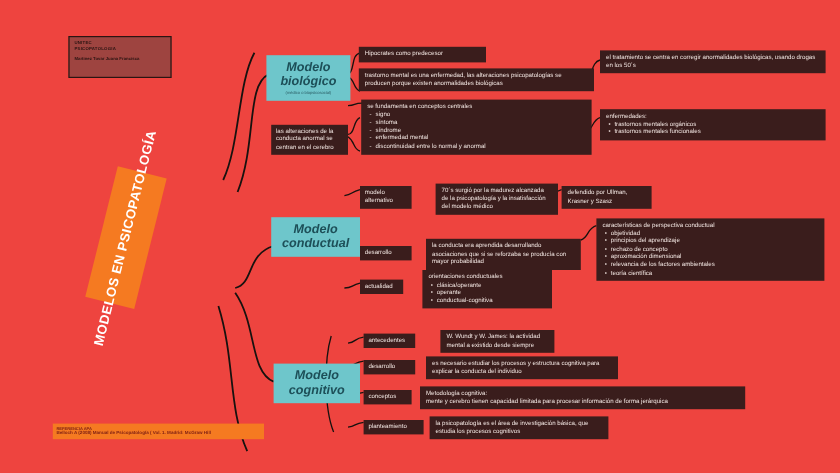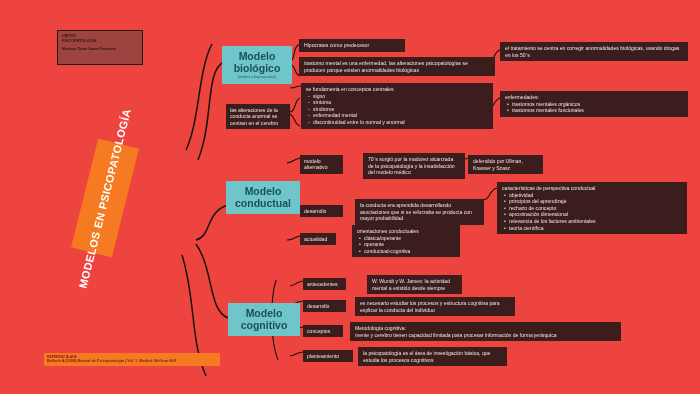--- a/index.html
+++ b/index.html
@@ -37,21 +37,21 @@
     text-align:center;line-height:13px;
   }
 
   
   .branch{
     position:absolute;background:#6ec6cb;
     padding:4px 7px 5px 7px;box-sizing:border-box;
     text-align:center;
   }
   .branch .bt{
-    color:#1d4f58;font-weight:bold;font-size:10.5px;line-height:12px;
+    color:#1d4f58;font-style:italic;font-weight:bold;font-size:10.5px;line-height:12px;
     white-space:pre-line;
   }
   .branch .bs{color:#2a5d64;font-size:3.4px;line-height:4px;margin-top:1px;}
 
   
   .box{
     position:absolute;background:#3a1d1c;color:#f2e6e2;
     font-size:5.1px;line-height:6.6px;
     padding:3px 5px;box-sizing:border-box;
   }

